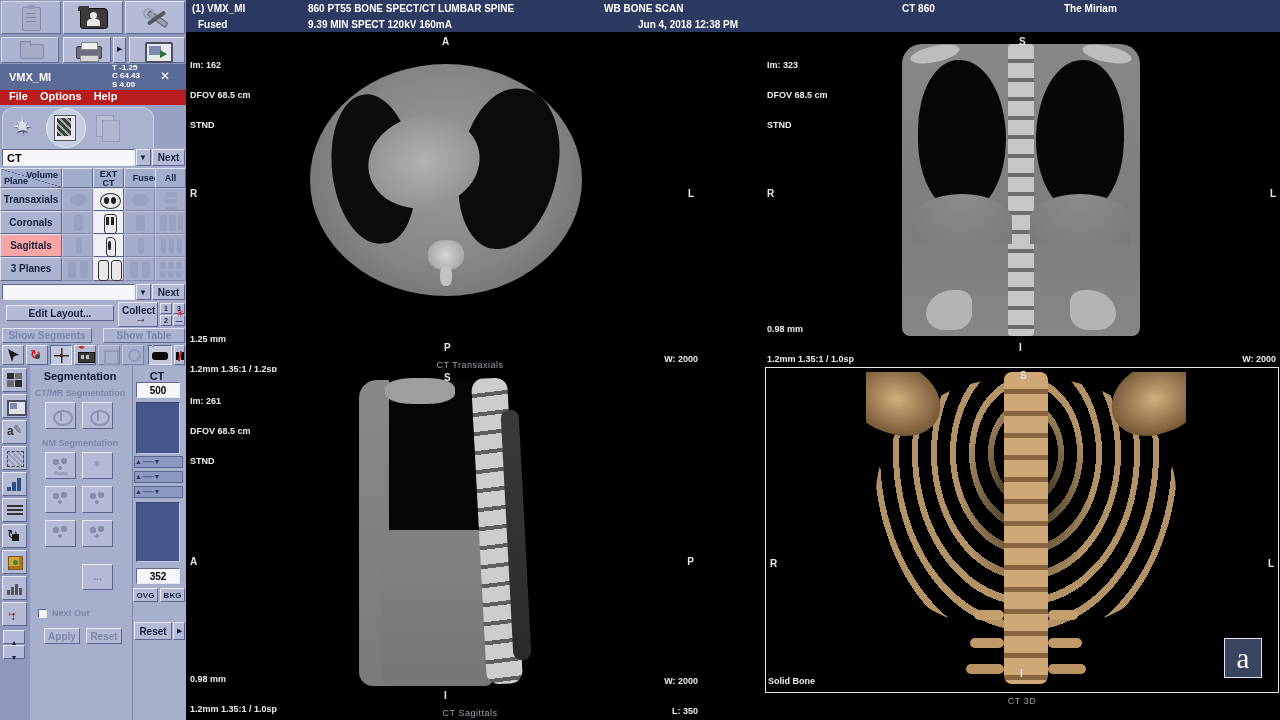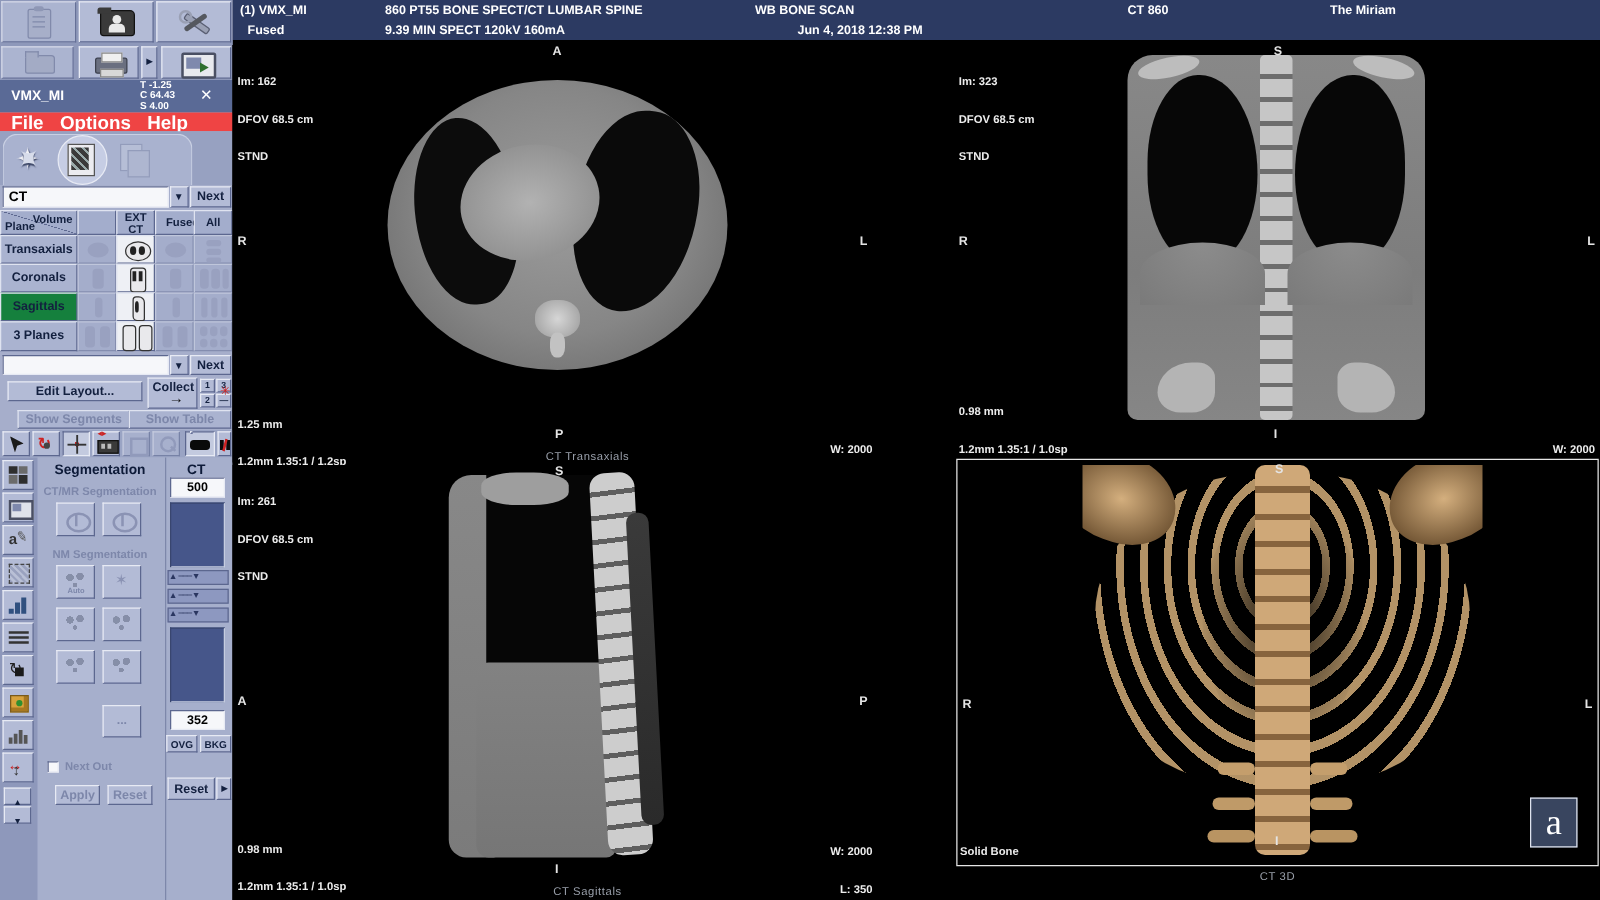--- a/index.html
+++ b/index.html
@@ -12,21 +12,21 @@
   .sunken{background:#f6f7fa;border:1px solid;border-color:#5c678f #e7eaf4 #e7eaf4 #5c678f;box-sizing:border-box;}
   .abs{position:absolute;}
   .btntext{font-size:10px;font-weight:bold;color:#13203f;text-align:center;}
   .disabledtext{color:#7d87aa !important;}
   
   #topbar{position:absolute;left:186px;top:0;width:1094px;height:36px;background:#2c3a62;border-bottom:4px solid #000;box-sizing:border-box;color:#fff;}
   #topbar .t{position:absolute;font-size:10px;font-weight:bold;white-space:nowrap;}
   
   #panel{position:absolute;left:0;top:0;width:186px;height:720px;background:#a6aecb;}
   .iconrow{position:absolute;left:0;width:186px;background:#8e98ba;}
-  .menu{position:absolute;left:0;top:90px;width:196px;height:15px;background:#ef4444;color:#fff;font-size:15px;font-weight:bold;}
+  .menu{position:absolute;left:0;top:90px;width:196px;height:15px;background:#b91c1c;color:#fff;font-size:11px;font-weight:bold;}
   .menu span{margin-left:9px;cursor:default;}
   #titlearea{position:absolute;left:0;top:64px;width:186px;height:26px;background:#5a6a96;color:#fff;}
   .coords div{font-size:8px;line-height:8.4px;font-weight:bold;}
   
   .hcell,.rcell{position:absolute;box-sizing:border-box;border:1px solid;border-color:#dfe3f0 #5c678f #5c678f #dfe3f0;background:#a3adcc;font-size:9px;font-weight:bold;color:#13203f;}
   .thumbsel{background:#eef0f5;}
   .thumbdim{opacity:.45;}
   .bodyglyph{position:absolute;background:#8b93b4;border-radius:3px;}
   
   .ovl{position:absolute;color:#ececec;font-size:9px;font-weight:bold;line-height:10px;white-space:pre;}
@@ -196,21 +196,21 @@
         </div>
       <div class="rcell thumbdim" style="left:124px;top:43px;width:31px;height:23px">
           <div class="bodyglyph" style="left:11px;top:3px;width:9px;height:16px"></div>
         </div>
       <div class="rcell thumbdim" style="left:155px;top:43px;width:31px;height:23px">
           <div class="bodyglyph" style="left:4px;top:3px;width:7px;height:16px"></div>
           <div class="bodyglyph" style="left:13px;top:3px;width:7px;height:16px"></div>
           <div class="bodyglyph" style="left:22px;top:3px;width:5px;height:16px"></div>
         </div>
 
-      <div class="rcell" style="left:0;top:66px;width:62px;height:23px;background:#15803d;line-height:21px;text-align:center;font-size:10px">Sagittals</div>
+      <div class="rcell" style="left:0;top:66px;width:62px;height:23px;background:#fca5a5;line-height:21px;text-align:center;font-size:10px">Sagittals</div>
       <div class="rcell thumbdim" style="left:62px;top:66px;width:31px;height:23px">
           <div class="bodyglyph" style="left:13px;top:3px;width:6px;height:16px"></div>
         </div>
       <div class="rcell thumbsel" style="left:93px;top:66px;width:31px;height:23px">
           <div class="bodyglyph" style="left:12px;top:2px;width:8px;height:18px;background:#e9e9ec;border:1px solid #333;border-radius:3px 5px 2px 4px">
             <div class="abs" style="left:1px;top:3px;width:3px;height:9px;background:#222;border-radius:40%"></div>
           </div>
         </div>
       <div class="rcell thumbdim" style="left:124px;top:66px;width:31px;height:23px">
           <div class="bodyglyph" style="left:13px;top:3px;width:6px;height:16px"></div>
@@ -261,21 +261,21 @@
       <div class="abs" style="left:160px;top:1px;width:25px;height:23px">
         <div class="abs raised minitxt" style="left:0;top:0;width:12px;height:11px;text-align:center;line-height:10px">1</div>
         <div class="abs raised minitxt" style="left:13px;top:0;width:12px;height:11px;text-align:center;line-height:10px">3</div>
         <div class="abs raised minitxt" style="left:0;top:12px;width:12px;height:11px;text-align:center;line-height:10px">2</div>
         <div class="abs raised minitxt" style="left:13px;top:12px;width:12px;height:11px;text-align:center;line-height:10px">—</div>
       </div>
       <span class="abs" style="left:176px;top:6px;font-size:10px;color:#cc2222">✳</span>
     </div>
 
     <div class="abs" style="left:0;top:328px;width:186px;height:16px">
-      <div class="abs raised2 btntext disabledtext" style="left:14px;top:0;width:90px;height:15px;line-height:14px">Show Segments</div>
+      <div class="abs raised2 btntext disabledtext" style="left:2px;top:0;width:90px;height:15px;line-height:14px">Show Segments</div>
       <div class="abs raised2 btntext disabledtext" style="left:103px;top:0;width:82px;height:15px;line-height:14px">Show Table</div>
     </div>
 
     <div class="abs" style="left:0;top:344px;width:186px;height:22px;background:#9aa4c4">
       <div class="abs raised" style="left:2px;top:1px;width:22px;height:20px">
         <div class="abs" style="left:5px;top:3px;width:11px;height:13px;background:#1a1a1a;clip-path:polygon(0 0,36% 100%,52% 58%,100% 44%)"></div>
       </div>
       <div class="abs raised" style="left:26px;top:1px;width:22px;height:20px">
         <span class="abs" style="left:3px;top:1px;font-size:13px;color:#cc2222;font-weight:bold">↻</span>
         <div class="abs dot" style="left:8px;top:8px;width:5px;height:5px;background:#444"></div>

